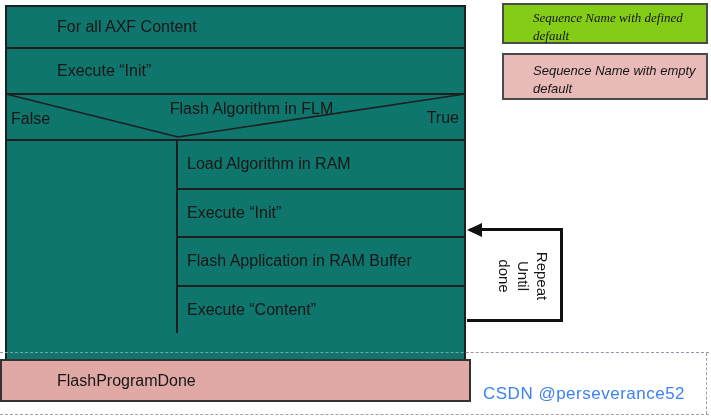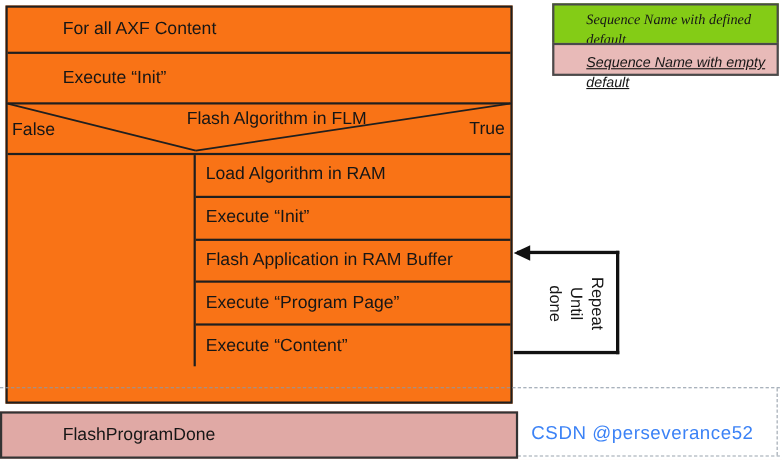--- a/index.html
+++ b/index.html
@@ -3,21 +3,21 @@
 <meta charset="utf-8">
 <style>
   html,body{margin:0;padding:0;background:#ffffff;}
   #canvas{
     position:relative;width:711px;height:418px;background:#ffffff;
     font-family:"Liberation Sans",sans-serif;color:#161616;overflow:hidden;
   }
   
   .outer{
     position:absolute;left:5px;top:5px;width:461px;height:362px;
-    border:2px solid #1f1f1f;box-sizing:border-box;background:#f97316;z-index:2;
+    border:2px solid #1f1f1f;box-sizing:border-box;background:#0f766e;z-index:2;
   }
   .hrow{
     box-sizing:border-box;border-bottom:2px solid #1f1f1f;
     display:flex;align-items:center;font-size:16px;
   }
   .row-forall{height:42px;padding-left:50px;}
   .row-exec{height:46px;padding-left:50px;}
   .row-decision{height:46px;position:relative;}
   .dec-false{position:absolute;left:4px;top:15px;font-size:16px;text-align:center;}
   .dec-label{position:absolute;left:16px;top:5px;width:100%;text-align:center;font-size:16px;}
@@ -31,21 +31,21 @@
   }
   .steprow:last-child{border-bottom:none;}
   
   .vshape{position:absolute;left:0;top:0;width:711px;height:418px;z-index:5;pointer-events:none;}
   
   .dash-top{position:absolute;left:0px;top:352px;width:709px;border-top:1px dashed #8d99a6;z-index:3;}
   .dash-bottom{position:absolute;left:0px;top:414px;width:709px;border-top:1px dashed #9aa3ad;z-index:3;}
   .dash-right{position:absolute;left:706px;top:353px;height:61px;border-left:1px dashed #9aa3ad;z-index:3;}
   
   .donebox{
-    position:absolute;left:0px;top:374px;width:471px;height:43px;box-sizing:border-box;
+    position:absolute;left:0px;top:359px;width:471px;height:43px;box-sizing:border-box;
     border:2px solid #333333;display:flex;align-items:center;padding-left:55px;
     font-size:16px;z-index:4;
   }
   
   .rp-top{position:absolute;left:470px;top:228px;width:93px;height:3px;background:#111;z-index:4;}
   .rp-right{position:absolute;left:560px;top:228px;width:3px;height:94px;background:#111;z-index:4;}
   .rp-bottom{position:absolute;left:467px;top:319px;width:96px;height:3px;background:#111;z-index:4;}
   .rp-arrow{
     position:absolute;left:467px;top:223px;width:0;height:0;z-index:5;
     border-top:7px solid transparent;border-bottom:7px solid transparent;border-right:15px solid #111;
@@ -54,21 +54,21 @@
     position:absolute;left:478px;top:247px;width:88px;height:58px;z-index:4;
     transform:rotate(90deg);transform-origin:center;
     font-size:15px;line-height:1.25;text-align:center;white-space:pre-line;
   }
   
   .legend-box{
     position:absolute;left:502px;width:206px;box-sizing:border-box;border:2px solid #4a4a4a;
     font-size:13px;font-style:italic;line-height:1.4;padding:4px 6px 4px 29px;z-index:2;
   }
   .legend-blue{top:3px;height:41px;}
-  .legend-pink{top:39px;height:30px;padding-top:7px;text-decoration:underline;}
+  .legend-pink{top:53px;height:47px;padding-top:7px;}
   
   .watermark{
     position:absolute;left:483px;top:384px;font-size:17px;color:#3b82f6;z-index:3;letter-spacing:0.5px;
   }
 </style>
 </head>
 <body>
 
 <div id="canvas">
 
@@ -88,23 +88,20 @@
       <div class="leftcol"></div>
       <div class="rightcol">
         <div class="steprow">
           <span>Load Algorithm in RAM</span>
         </div>
         <div class="steprow">
           <span>Execute “Init”</span>
         </div>
         <div class="steprow">
           <span>Flash Application in RAM Buffer</span>
-        </div>
-        <div class="steprow">
-          <span>Execute “Program Page”</span>
         </div>
         <div class="steprow">
           <span>Execute “Content”</span>
         </div>
       </div>
     </div>
   </div>
 
   <svg class="vshape" width="711" height="418" xmlns="http://www.w3.org/2000/svg">
     <line x1="6" y1="94" x2="178" y2="137" stroke="#1f1f1f" stroke-width="1.6"></line>

